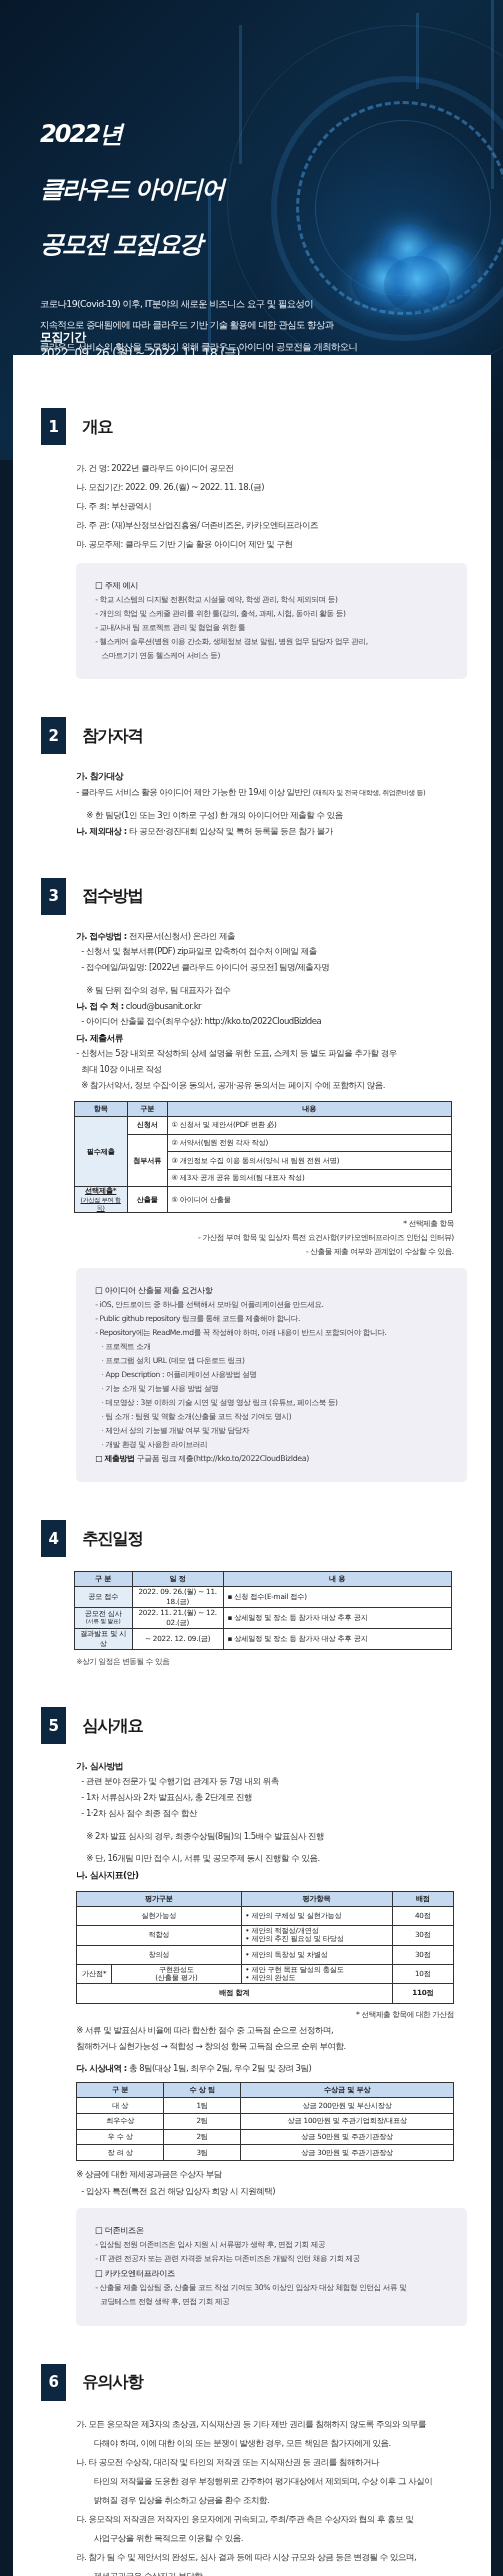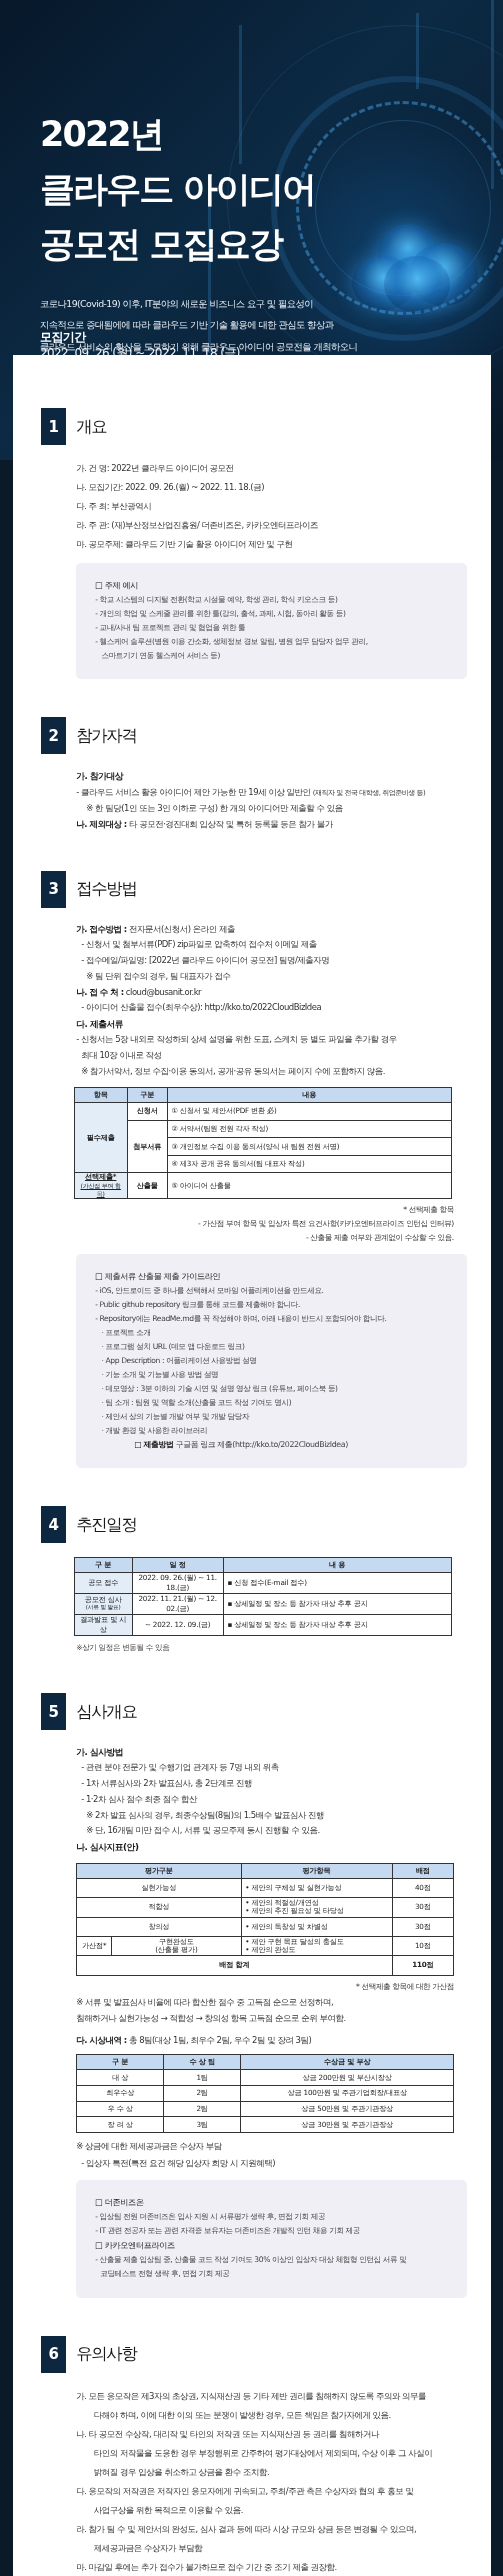--- a/index.html
+++ b/index.html
@@ -37,21 +37,21 @@
     background: radial-gradient(circle at 50% 40%, rgba(90,200,255,0.85) 0%, rgba(30,120,200,0.55) 45%, rgba(10,60,120,0.2) 80%);
     box-shadow: 0 0 19px rgba(60,170,255,0.45);
   }
   .cloud .b1 { left: 35px; top: 0; width: 60px; height: 60px; }
   .cloud .b2 { left: 66px; top: 19px; width: 69px; height: 63px; }
   .cloud .b3 { left: 9.4px; top: 31.5px; width: 63px; height: 54px; }
   .cloud .b4 { left: 41px; top: 31.5px; width: 66px; height: 57px; }
   .hero-title {
     position: absolute; left: 40px; top: 107px;
     font-family: "DejaVu Sans", sans-serif; font-weight: bold;
-    font-size: 35px; line-height: 55px; letter-spacing: -1.9px; color: #fff;
+    font-size: 24px; line-height: 55px; letter-spacing: -1.9px; color: #fff; font-style: italic;
   }
   .hero-title span { display: block; }
   .hero-desc {
     position: absolute; left: 40px; top: 296px; width: 353px;
     font-size: 9.4px; line-height: 21.4px; letter-spacing: -0.6px; color: #e8eef5;
   }
   .hero-desc span { display: block; white-space: nowrap; }
   .hero-period-label {
     position: absolute; left: 40px; top: 318px; font-weight: bold; font-size: 12px; letter-spacing: -0.6px;
   }
@@ -67,39 +67,39 @@
     background: #fff;
     padding: 53px 0 25px 0;
   }
   .section { padding: 0 0 0 28px; margin-bottom: 38px; }
   .section:last-child { margin-bottom: 0; }
   .sec-head { display: flex; align-items: center; margin-bottom: 14px; }
   .sec-num {
     width: 25px; height: 37px; background: #0e2740; color: #fff;
     font-weight: bold; font-size: 15px; display: flex; align-items: center; justify-content: center;
   }
-  .sec-title { margin-left: 10px; font-size: 16.4px; font-weight: normal; letter-spacing: -1.3px; color: #1a1a1a; }
+  .sec-title { margin-left: 16px; font-size: 16.4px; font-weight: bold; letter-spacing: -1.3px; color: #1a1a1a; }
   .body { padding-left: 35px; padding-right: 19px; }
   .line { font-size: 8.5px; line-height: 19px; letter-spacing: -0.5px; color: #333; white-space: nowrap; }
   .line.tight { line-height: 15.7px; }
   .line b, .strong { font-weight: bold; color: #1a1a1a; }
   .line.indent1 { padding-left: 5px; }
-  .line.indent2 { padding-left: 10px; }
+  .line.indent2 { padding-left: 10px; margin-top: 7px; }
   .line.hang { padding-left: 17.6px; }
   .sub-h { font-size: 8.8px; font-weight: bold; line-height: 16.4px; letter-spacing: -0.5px; color: #1a1a1a; }
 
   .graybox {
     background: #efeff5; border-radius: 5px; margin: 8.8px 0 0 0;
     padding: 15px 19px 16.4px 19px; width: 391px;
   }
   .graybox .gl { font-size: 7.6px; line-height: 14px; letter-spacing: -0.4px; color: #444; white-space: nowrap; }
   .graybox .gh { font-size: 8.2px; font-weight: normal; line-height: 15px; letter-spacing: -0.4px; color: #1a1a1a; }
   .graybox .gb { padding-left: 6.3px; }
   .graybox .gh2 { font-size: 7.9px; line-height: 14px; color: #444; letter-spacing: -0.4px; }
-  .graybox .gh2 b { color: #111; margin-left: 39px; }
+  .graybox .gh2 b { color: #111; }
 
   table.doc { border-collapse: collapse; font-size: 7.2px; color: #222; letter-spacing: -0.2px; }
   table.doc th, table.doc td { border: 0.6px solid #333; padding: 0 3.8px; }
   table.doc th { background: #c5d9f0; font-weight: bold; height: 15px; text-align: center; }
   table.doc .shade { background: #e3edf8; }
   table.doc td.c { text-align: center; }
   table.doc td.b { font-weight: bold; }
   .right-note { text-align: right; font-size: 7.6px; line-height: 14px; color: #333; letter-spacing: -0.4px; padding-right: 6.3px; white-space: nowrap; }
   .note-small { font-size: 7.6px; line-height: 14px; color: #444; letter-spacing: -0.4px; }
 </style>
@@ -148,21 +148,21 @@
         <div class="sec-title">개요</div>
       </div>
       <div class="body">
         <div class="line">가. 건   명: 2022년 클라우드 아이디어 공모전</div>
         <div class="line">나. 모집기간: 2022. 09. 26.(월) ~ 2022. 11. 18.(금)</div>
         <div class="line">다. 주   최: 부산광역시</div>
         <div class="line">라. 주   관: (재)부산정보산업진흥원/ 더존비즈온, 카카오엔터프라이즈</div>
         <div class="line">마. 공모주제: 클라우드 기반 기술 활용 아이디어 제안 및 구현</div>
         <div class="graybox">
           <div class="gh">□ 주제 예시</div>
-          <div class="gl">- 학교 시스템의 디지털 전환(학교 시설물 예약, 학생 관리, 학식 키오스크 등)</div>
+          <div class="gl">- 학교 시스템의 디지털 전환(학교 시설물 예약, 학생 관리, 학식 제외되며 등)</div>
           <div class="gl">- 개인의 학업 및 스케줄 관리를 위한 툴(강의, 출석, 과제, 시험, 동아리 활동 등)</div>
           <div class="gl">- 교내/사내 팀 프로젝트 관리 및 협업을 위한 툴</div>
           <div class="gl">- 헬스케어 솔루션(병원 이용 간소화, 생체정보 경보 알림, 병원 업무 담당자 업무 관리,</div>
           <div class="gl" style="padding-left:6.3px;">  스마트기기 연동 헬스케어 서비스 등)</div>
         </div>
       </div>
     </div>
 
     <div class="section">
       <div class="sec-head">
@@ -231,21 +231,21 @@
           </tr>
         </tbody>
           </table>
         <div style="width:384px; margin-top:3.8px;">
           <div class="right-note">* 선택제출 항목</div>
           <div class="right-note">- 가산점 부여 항목 및 입상자 특전 요건사항(카카오엔터프라이즈 인턴십 인터뷰)</div>
           <div class="right-note">- 산출물 제출 여부와 관계없이 수상할 수 있음.</div>
         </div>
 
         <div class="graybox">
-          <div class="gh">□ 제출서류 산출물 제출 가이드라인</div>
+          <div class="gh">□ 아이디어 산출물 제출 요건사항</div>
           <div class="gl">- iOS, 안드로이드 중 하나를 선택해서 모바일 어플리케이션을 만드세요.</div>
           <div class="gl">- Public github repository 링크를 통해 코드를 제출해야 합니다.</div>
           <div class="gl">- Repository에는 ReadMe.md를 꼭 작성해야 하며, 아래 내용이 반드시 포함되어야 합니다.</div>
           <div class="gl gb">· 프로젝트 소개</div>
           <div class="gl gb">· 프로그램 설치 URL (데모 앱 다운로드 링크)</div>
           <div class="gl gb">· App Description : 어플리케이션 사용방법 설명</div>
           <div class="gl gb">· 기능 소개 및 기능별 사용 방법 설명</div>
           <div class="gl gb">· 데모영상 : 3분 이하의 기술 시연 및 설명 영상 링크 (유튜브, 페이스북 등)</div>
           <div class="gl gb">· 팀 소개 : 팀원 및 역할 소개(산출물 코드 작성 기여도 명시)</div>
           <div class="gl gb">· 제안서 상의 기능별 개발 여부 및 개발 담당자</div>

